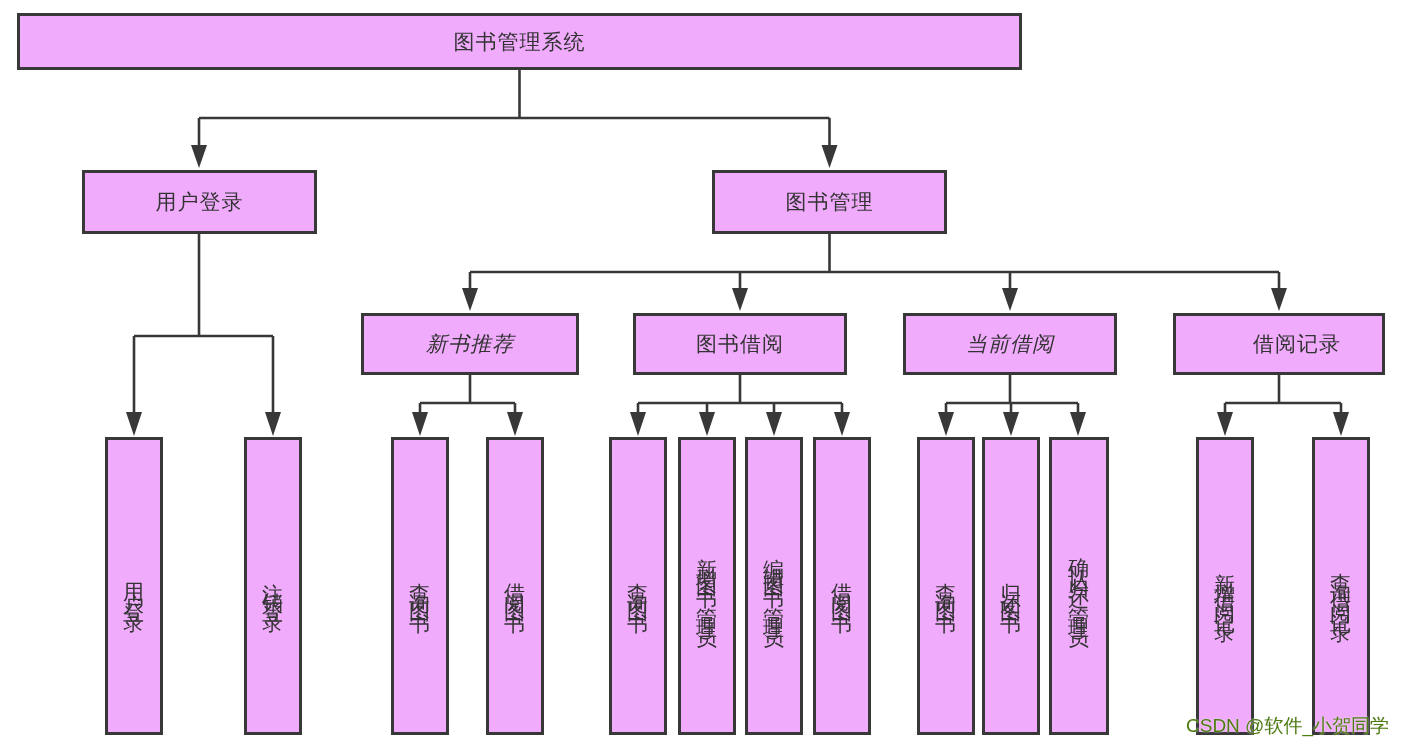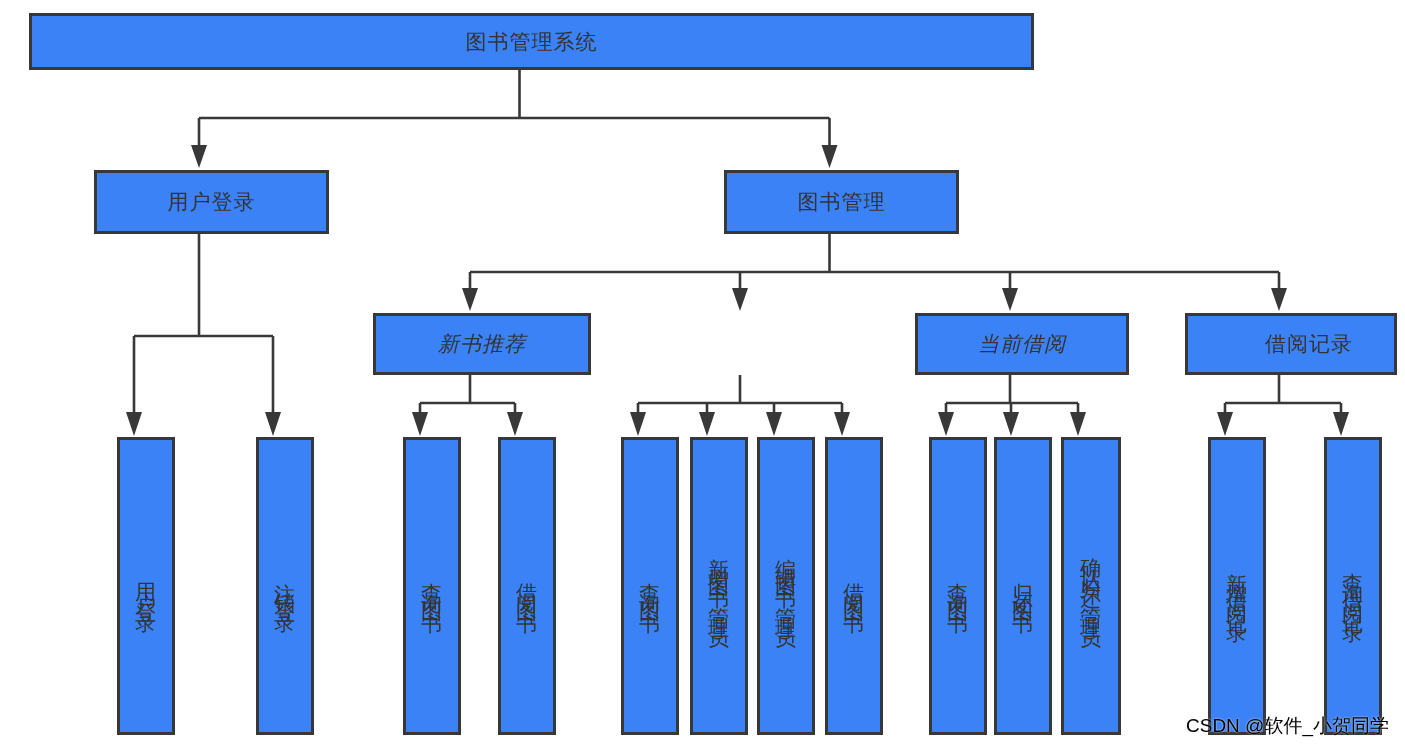--- a/index.html
+++ b/index.html
@@ -13,28 +13,27 @@
     overflow: hidden;
   }
   #wires {
     position: absolute;
     left: 0; top: 0;
     width: 1405px; height: 747px;
     z-index: 1;
   }
   .node {
     position: absolute;
-    background: #3b82f6;
+    background: #f0abfc;
     border: 3px solid #383838;
     display: flex;
     align-items: center;
     justify-content: center;
     color: #333333;
     z-index: 2;
-    margin-left: 12px;
   }
   .node .hlabel {
     font-size: 21px;
     letter-spacing: 1px;
     white-space: nowrap;
   }
   .root  { left: 17px;  top: 13px;  width: 1005px; height: 57px; }
   .lvl1  { top: 170px; height: 64px; }
   .lvl2  { top: 313px; height: 62px; }
   .leaf  { top: 437px; height: 298px; width: 58px; }
@@ -44,21 +43,21 @@
     font-size: 21px;
     letter-spacing: 10px;
     color: #333333;
     line-height: 1;
   }
   #watermark {
     position: absolute;
     left: 1186px;
     top: 713px;
     font-size: 19px;
-    color: #000000;
+    color: #4d7c0f;
     text-shadow: 0 0 2px #e8e8e8;
     white-space: nowrap;
     z-index: 3;
   }
   .wire { stroke: #383838; stroke-width: 2.6; fill: none; }
   .arrow { fill: #383838; stroke: none; }
 </style>
 </head>
 <body>
 
@@ -121,20 +120,23 @@
   <div class="node lvl1" style="left:82px; width:235px;">
     <span class="hlabel">用户登录</span>
   </div>
   <div class="node lvl1" style="left:712px; width:235px;text-align:right;">
     <span class="hlabel">图书管理</span>
   </div>
 
   <div class="node lvl2" style="left:361px; width:218px;font-style:italic;">
     <span class="hlabel">新书推荐</span>
   </div>
+  <div class="node lvl2" style="left:633px; width:214px;">
+    <span class="hlabel">图书借阅</span>
+  </div>
   <div class="node lvl2" style="left:903px; width:214px;font-style:italic;">
     <span class="hlabel">当前借阅</span>
   </div>
   <div class="node lvl2" style="left:1173px; width:212px;padding-left:36px;">
     <span class="hlabel">借阅记录</span>
   </div>
 
   <div class="node leaf" style="left:105px;">
     <span class="vtext">用户登录</span>
   </div>

